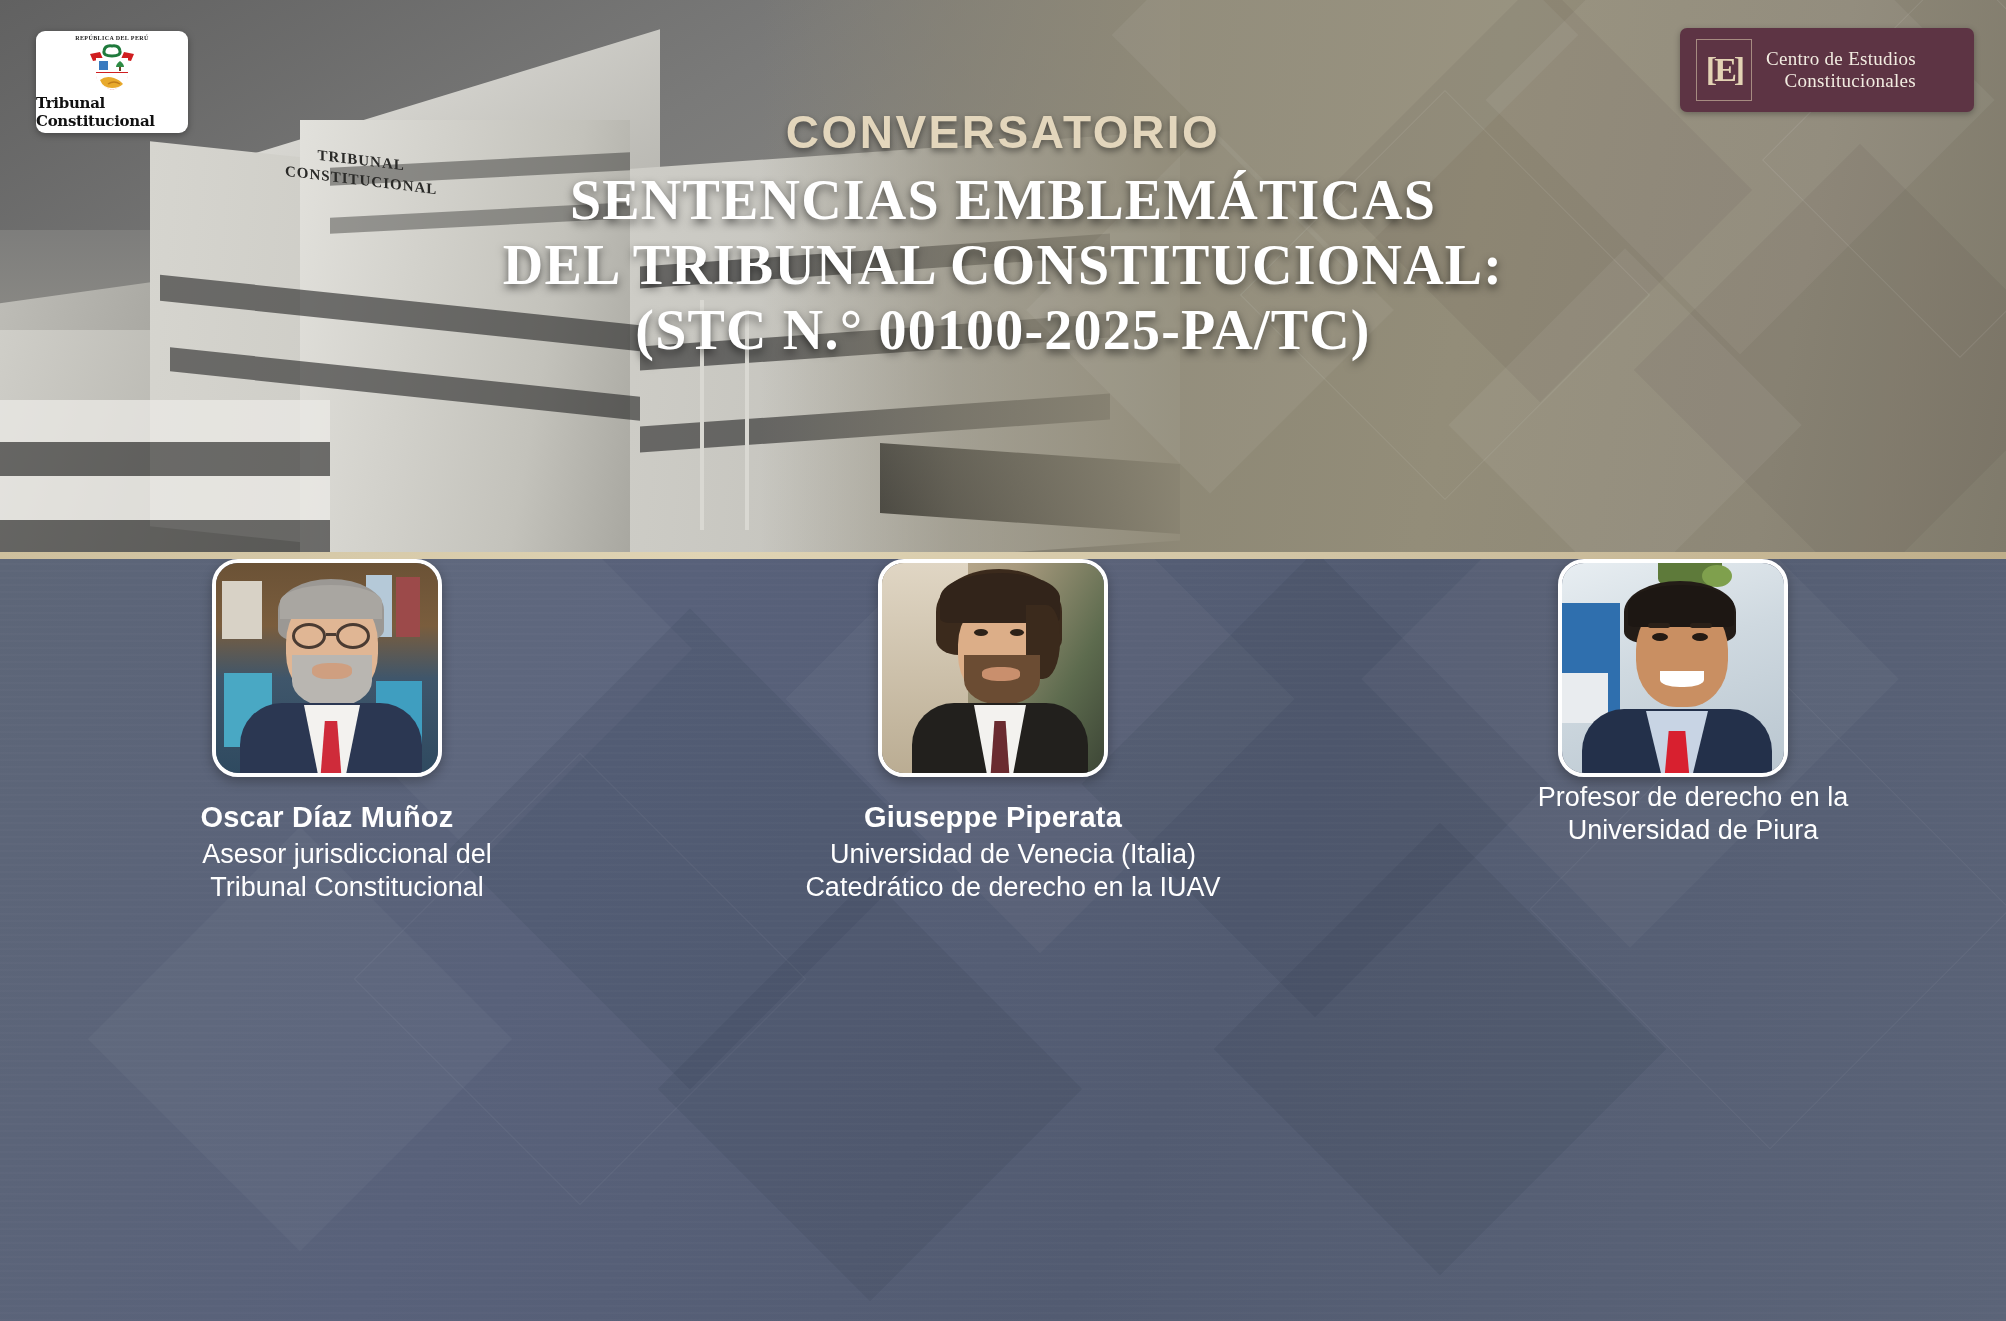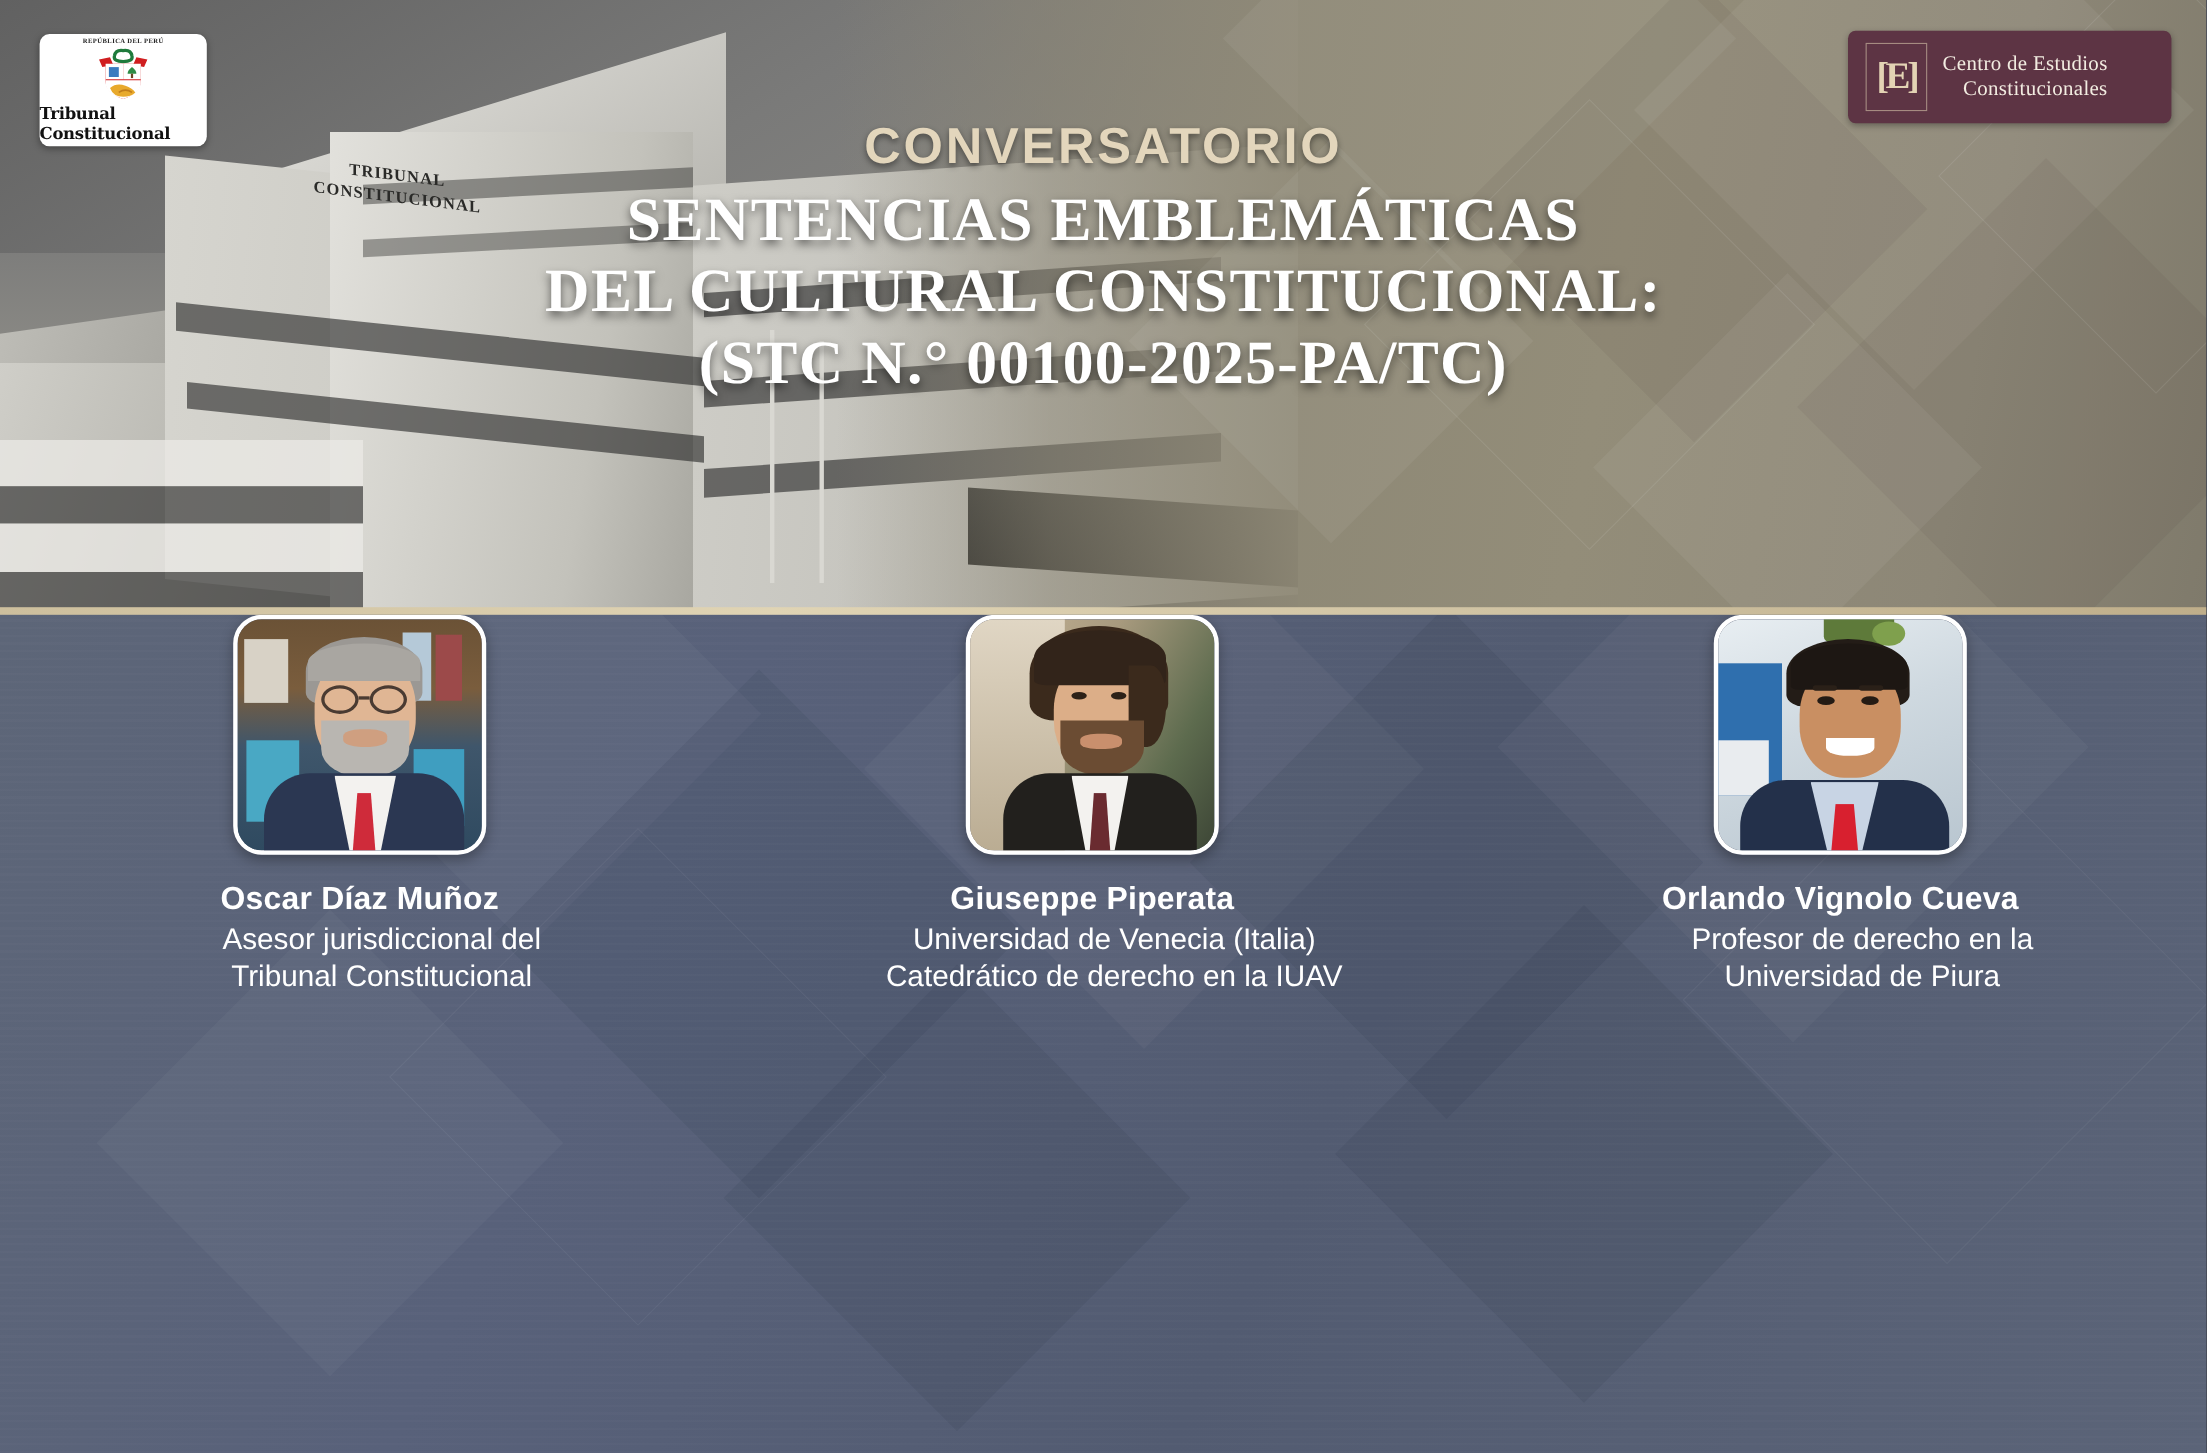--- a/index.html
+++ b/index.html
@@ -151,21 +151,21 @@
     <div class="dia l" style="left:1560px; top:-80px; width:360px; height:360px;"></div>
     <div class="dia o" style="left:1300px; top:150px; width:290px; height:290px;"></div>
     <div class="dia d" style="left:1700px; top:210px; width:320px; height:320px;"></div>
     <div class="dia l" style="left:1500px; top:300px; width:250px; height:250px;"></div>
     <div class="dia o" style="left:1820px; top:20px;  width:280px; height:280px;"></div>
     <div class="dia l" style="left:1080px; top:180px; width:260px; height:260px;"></div>
 
     <div class="kicker">CONVERSATORIO</div>
     <div class="title">
       <div>SENTENCIAS EMBLEMÁTICAS</div>
-      <div>DEL CULTURAL CONSTITUCIONAL:</div>
+      <div>DEL TRIBUNAL CONSTITUCIONAL:</div>
       <div>(STC N.° 00100-2025-PA/TC)</div>
     </div>
 
     <div class="tc-logo">
       <div class="tc-arc">REPÚBLICA DEL PERÚ</div>
       <svg width="64" height="52" viewBox="0 0 64 52">
         <path d="M32 6 q-7 -1 -8 5 q-1 5 8 5 q9 0 8 -5 q-1 -6 -8 -5z" fill="none" stroke="#1f7a3c" stroke-width="3"></path>
         <path d="M10 14 L20 12 L23 19 L13 21z M54 14 L44 12 L41 19 L51 21z" fill="#d01e20"></path>
         <path d="M16 18 L48 18 L48 34 Q48 44 32 50 Q16 44 16 34z" fill="#d01e20"></path>
         <path d="M16 18 L32 18 L32 32 L16 32z" fill="#fff"></path>
@@ -276,21 +276,20 @@
             <div style="position:absolute;left:90px;top:70px;width:16px;height:8px;background:#241b14;border-radius:50%;"></div>
             <div style="position:absolute;left:130px;top:70px;width:16px;height:8px;background:#241b14;border-radius:50%;"></div>
             <div style="position:absolute;left:86px;top:60px;width:22px;height:5px;background:#2a2018;border-radius:3px;"></div>
             <div style="position:absolute;left:128px;top:60px;width:22px;height:5px;background:#2a2018;border-radius:3px;"></div>
             <div style="position:absolute;left:98px;top:108px;width:44px;height:16px;background:#fff;border-radius:0 0 45% 45%;"></div>
             <div class="body" style="left:20px; top:146px; width:190px; height:74px; background:#23304a;"></div>
             <div class="shirt" style="left:84px; top:148px; width:62px; height:72px; clip-path:polygon(0 0,100% 0,72% 100%,28% 100%); background:#c8d4e4;"></div>
             <div class="tie" style="left:102px; top:168px; width:26px; height:52px; background:#d8202f; clip-path:polygon(18% 0,82% 0,100% 100%,0 100%);"></div>
           </div>
         </div>
-        <div class="name">Orlando Vignolo Cueva</div>
         <div class="role">
           <div>Profesor de derecho en la</div>
           <div>Universidad de Piura</div>
         </div>
       </div>
 
     </div>
 
   </div>
 </div>

